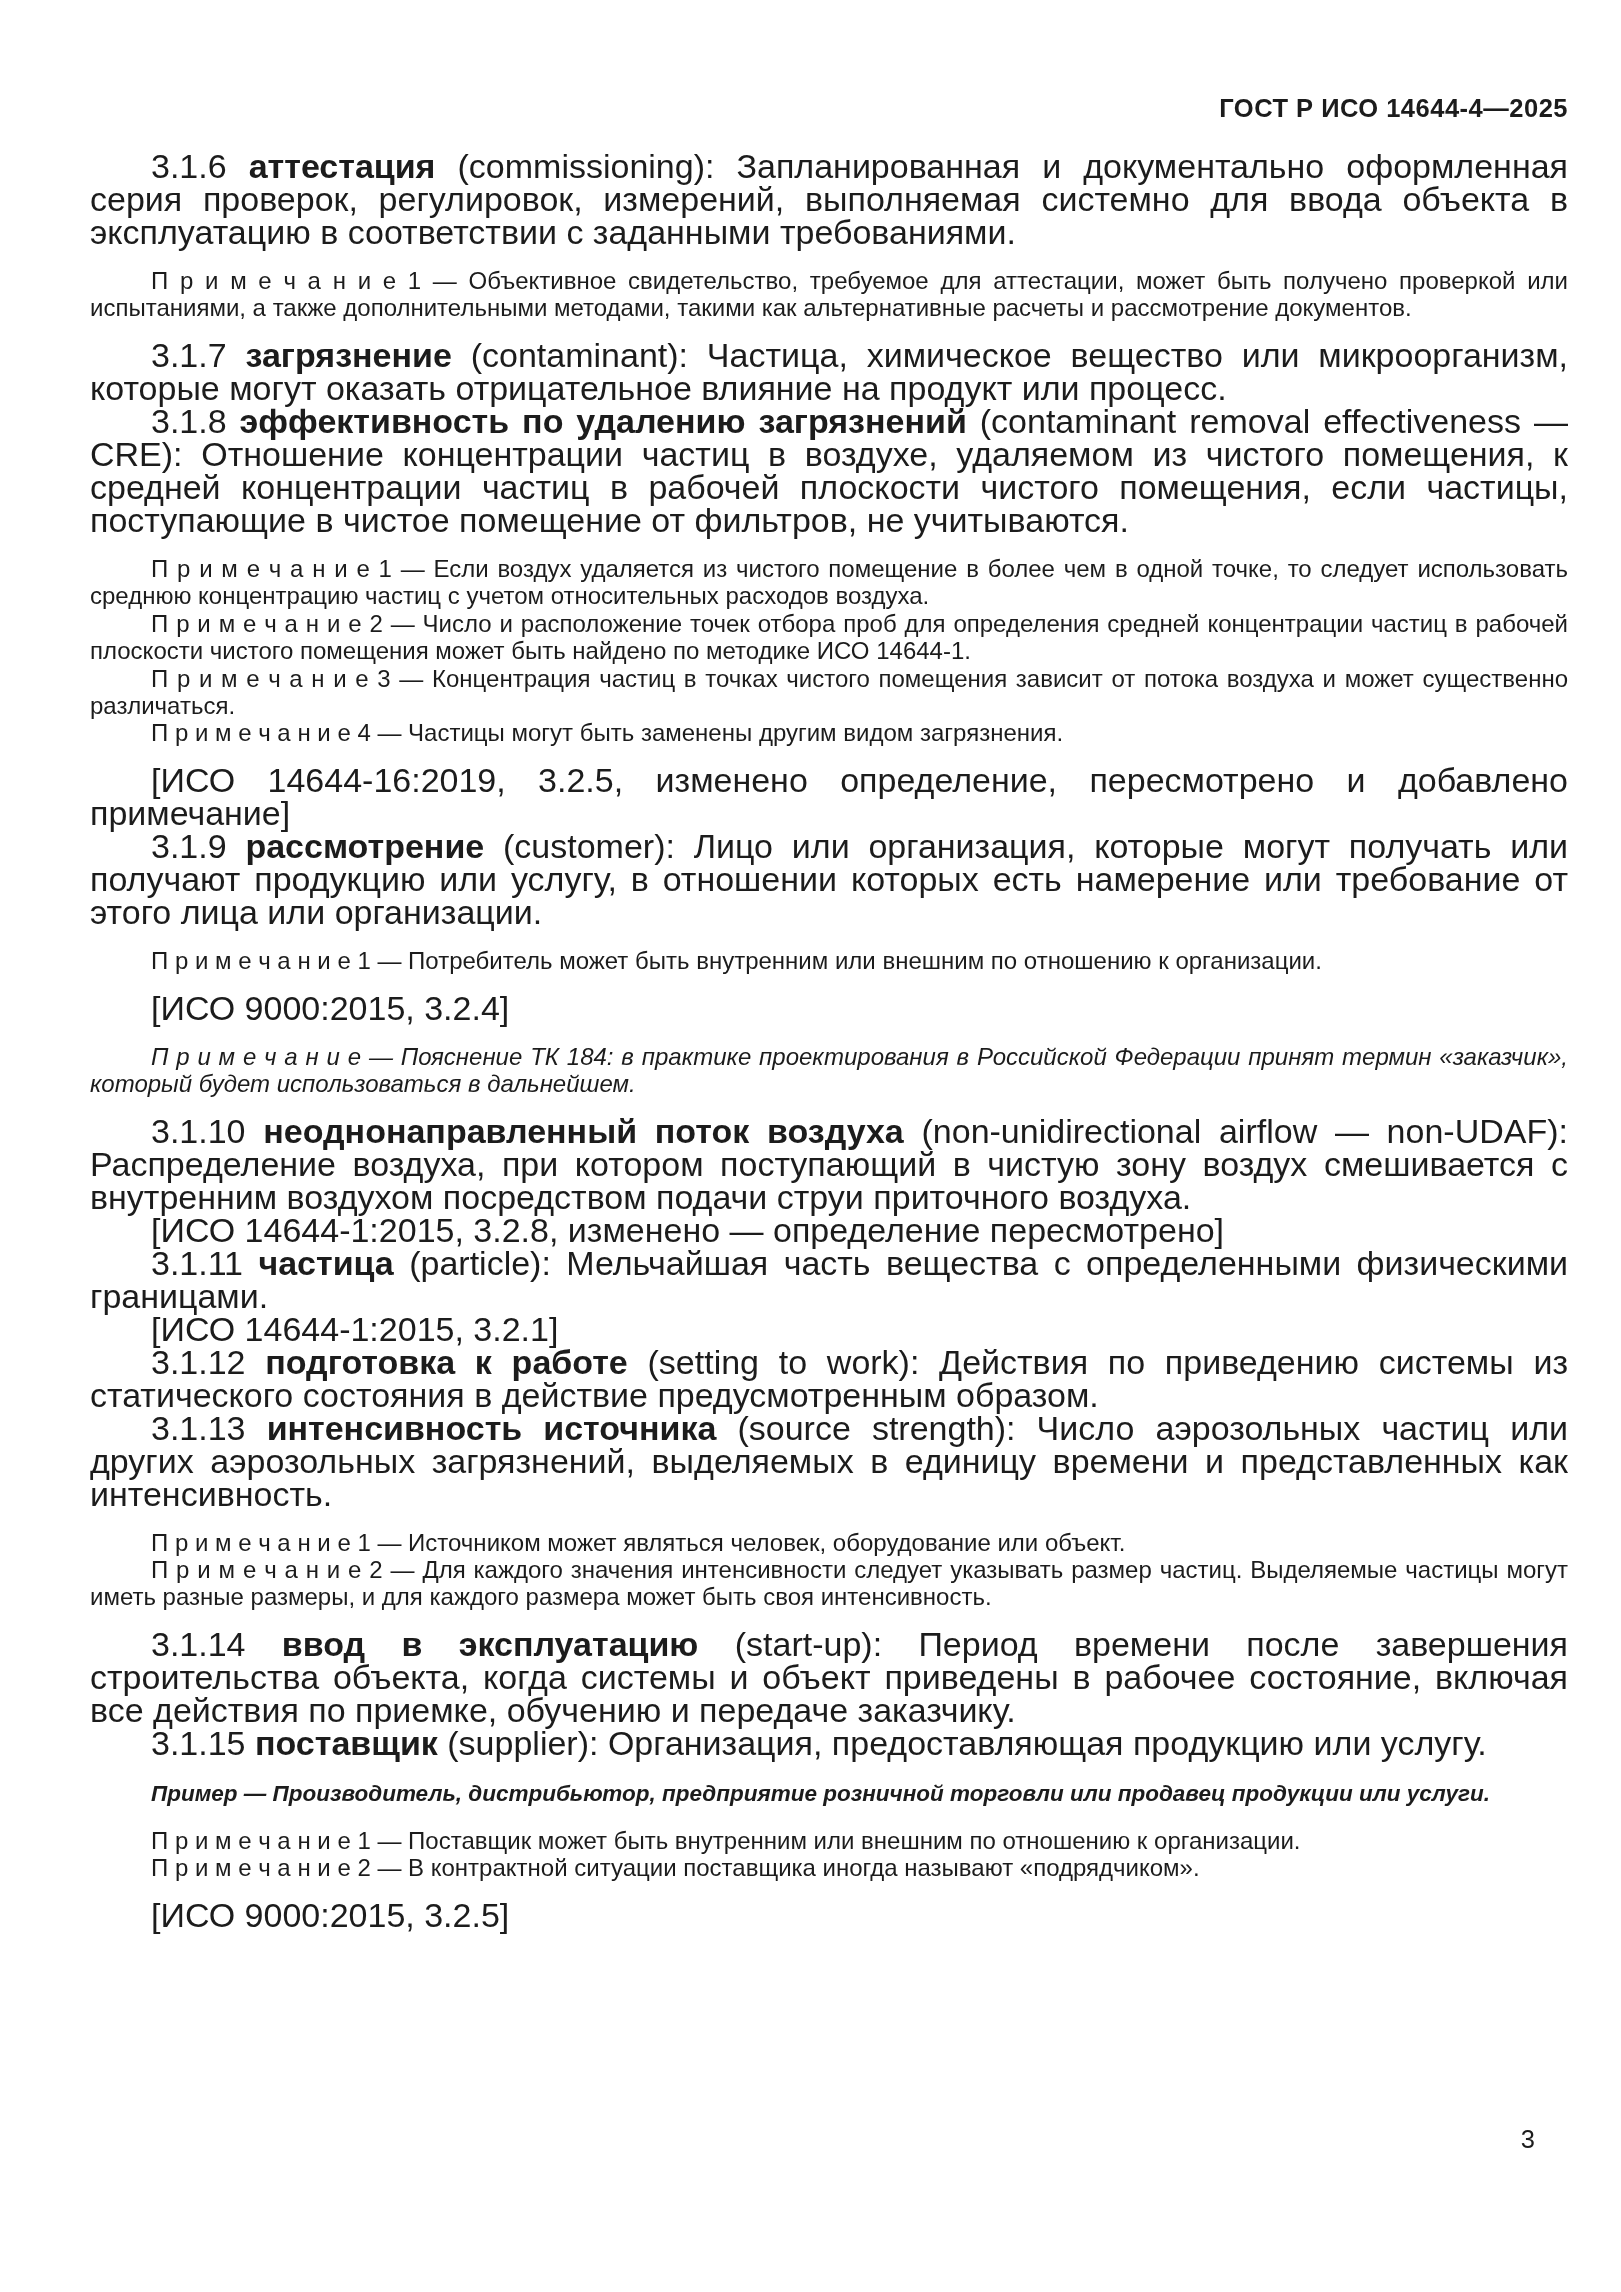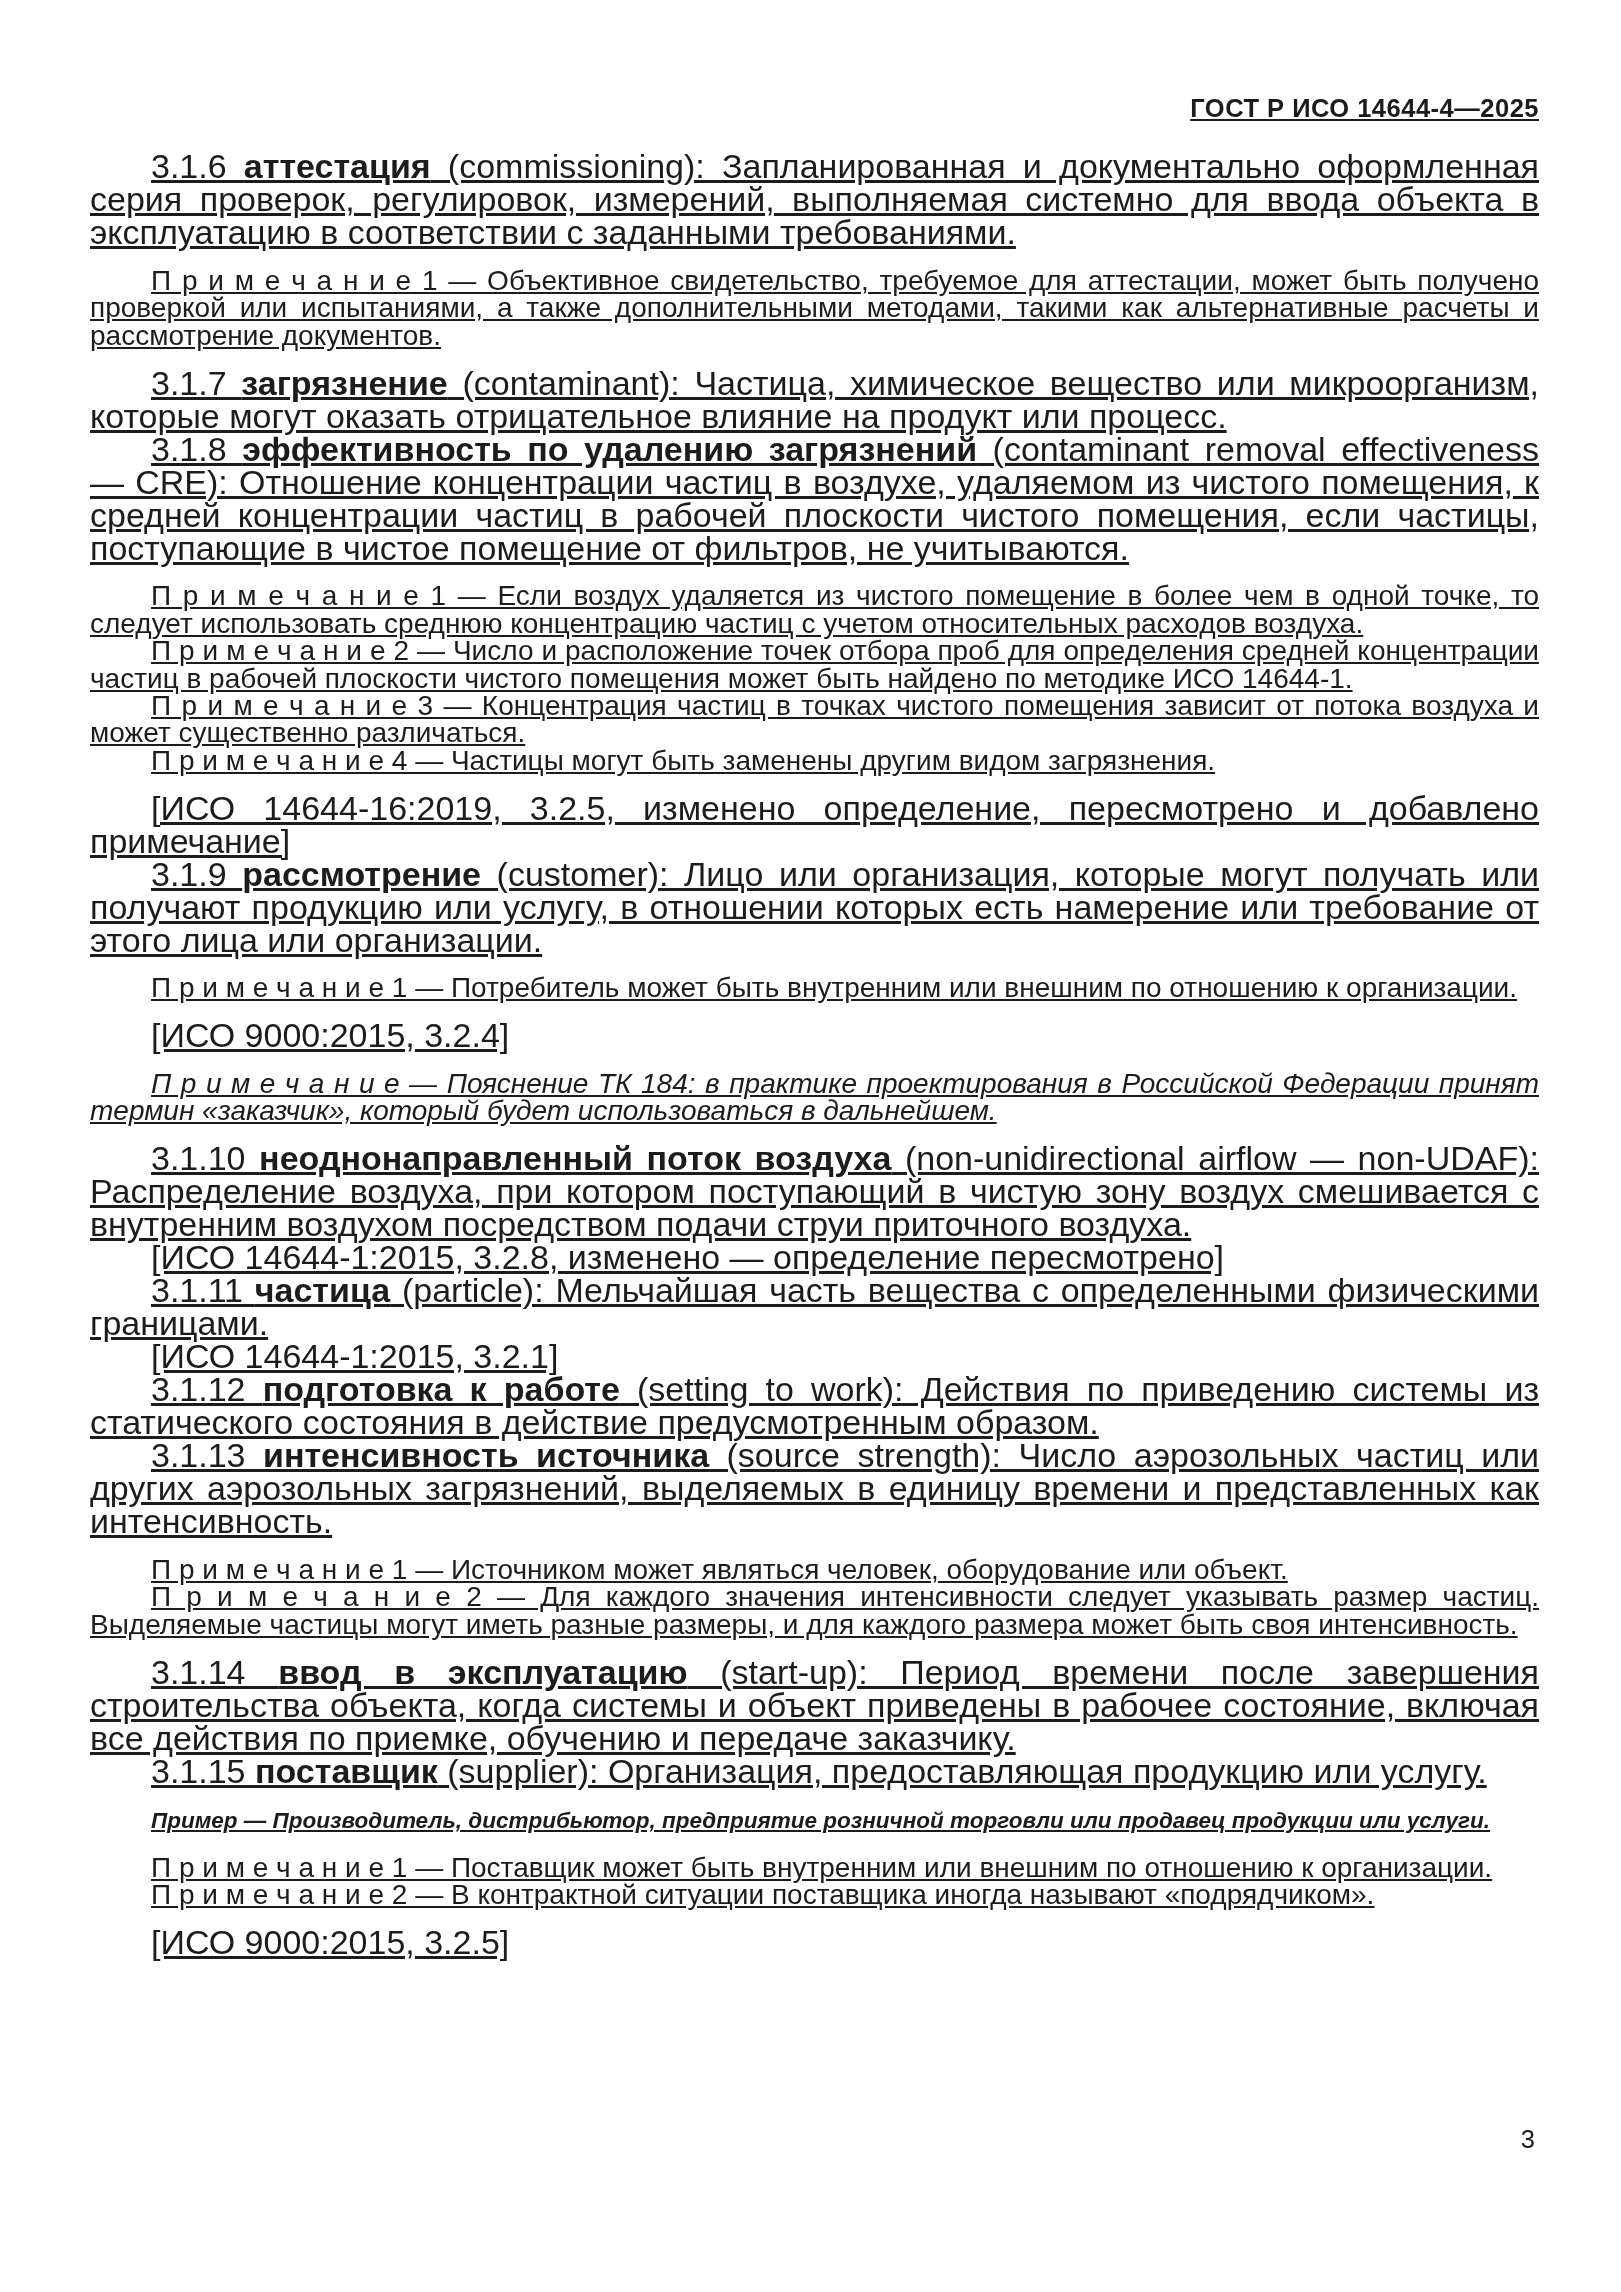--- a/index.html
+++ b/index.html
@@ -10,40 +10,39 @@
     background: #ffffff;
     position: relative;
     font-family: "Liberation Sans", sans-serif;
     color: #1c1c1c;
     -webkit-font-smoothing: antialiased;
   }
   .page {
     box-sizing: border-box;
     width: 100%;
     height: 100%;
-    padding: 94px 82px 0 90px;
+    padding: 94px 53px 0 90px;
     position: relative;
-    text-decoration: underline;
   }
   .doc-header {
     font-size: 25.5px;
     font-weight: bold;
     text-align: right;
     margin: 0 0 27.4px 0;
     letter-spacing: 0.5px;
   }
   p { margin: 0; }
   .para, .ref {
     font-size: 34px;
     line-height: 33px;
     text-align: justify;
     text-indent: 61px;
   }
   .note {
-    font-size: 28px;
+    font-size: 24px;
     line-height: 27.4px;
     text-align: justify;
     text-indent: 61px;
   }
   .example {
     font-size: 22.5px;
     line-height: 31px;
     font-weight: bold;
     font-style: italic;
     text-align: justify;

